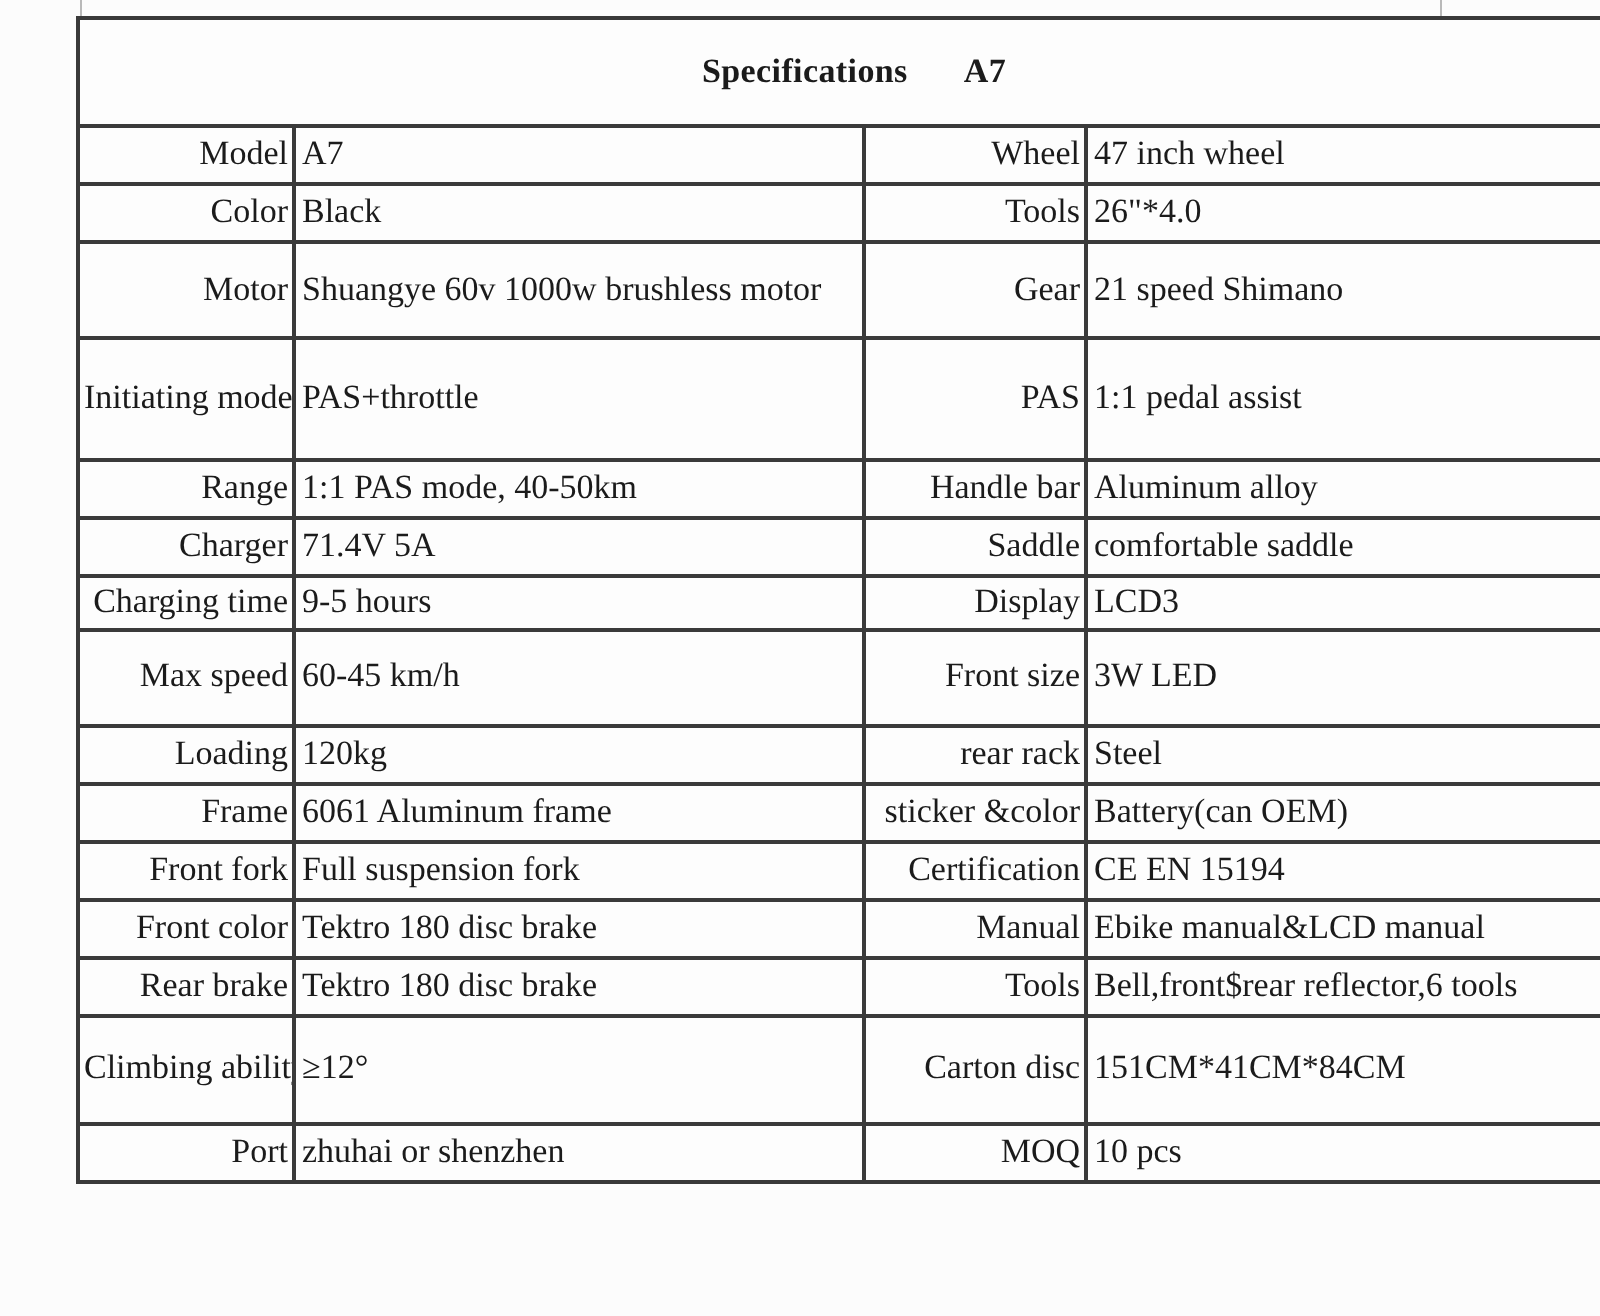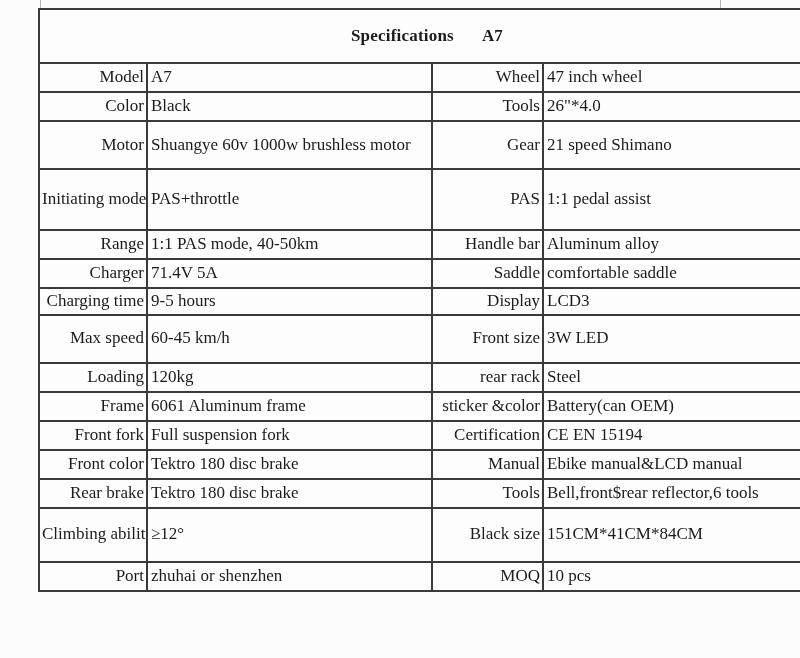--- a/index.html
+++ b/index.html
@@ -180,21 +180,21 @@
     <tr class="h29">
       <td class="lbl">Rear brake</td>
       <td class="val">Tektro 180 disc brake</td>
       <td class="lbl">Tools</td>
       <td class="val">Bell,front$rear reflector,6 tools</td>
     </tr>
 
     <tr class="h54">
       <td class="lbl">Climbing ability</td>
       <td class="val">≥12°</td>
-      <td class="lbl">Black size</td>
+      <td class="lbl">Carton disc</td>
       <td class="val">151CM*41CM*84CM</td>
     </tr>
 
     <tr class="h29">
       <td class="lbl">Port</td>
       <td class="val">zhuhai or shenzhen</td>
       <td class="lbl">MOQ</td>
       <td class="val">10 pcs</td>
     </tr>
   </tbody>

